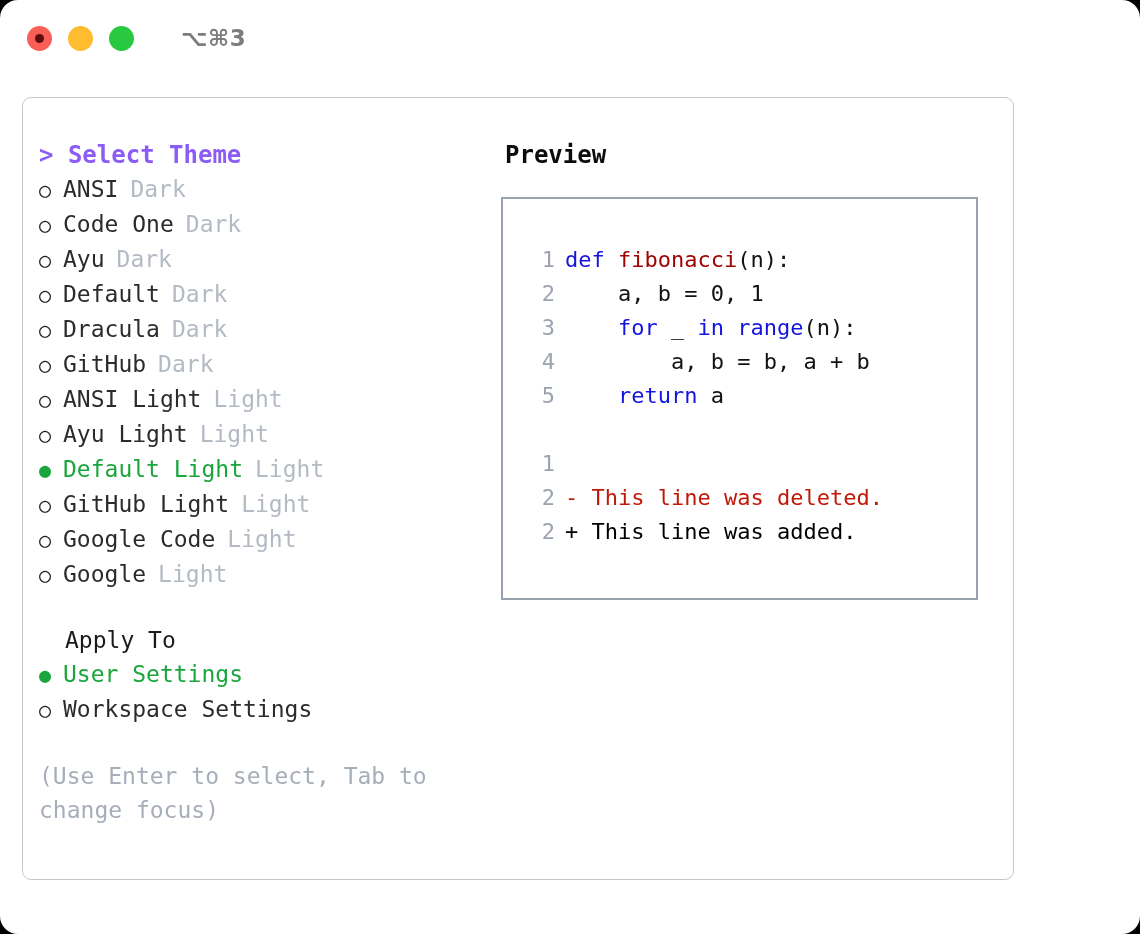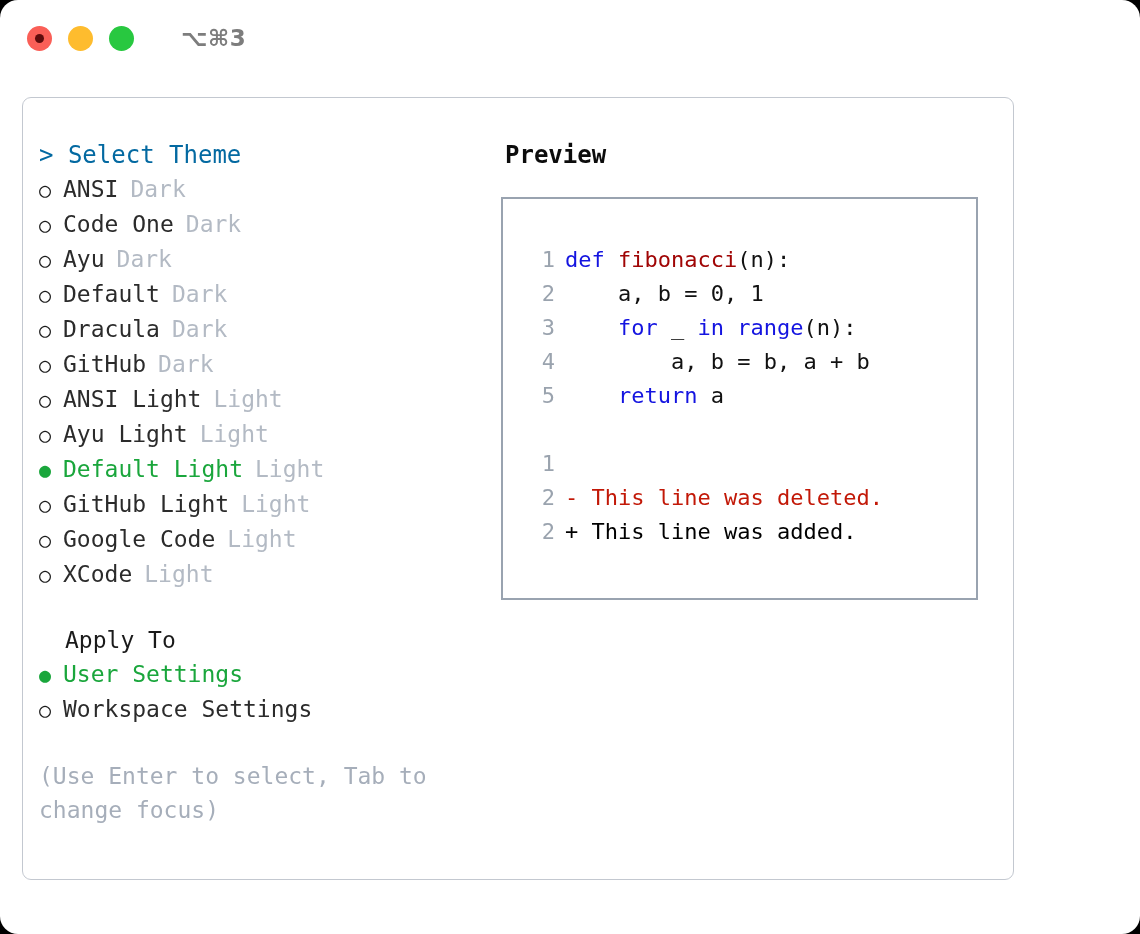--- a/index.html
+++ b/index.html
@@ -62,22 +62,22 @@
     background: #fff;
   }
 
   .cols { display: flex; padding: 40px 0 0 0; height: 100%; }
   .left-col  { width: 462px; padding-left: 16px; }
   .right-col { flex: 1; padding-left: 16px; }
 
   
   .list-header {
     font-size: 24px;
-    font-weight: normal;
-    color: #0369a1;
+    font-weight: bold;
+    color: #8b5cf6;
     line-height: 34px;
     white-space: pre;
   }
   .row {
     display: flex;
     align-items: baseline;
     line-height: 34px;
     font-size: 23px;
     white-space: pre;
   }
@@ -174,21 +174,21 @@
             <div class="row"><span class="marker">○</span><span class="label">Code One</span><span class="tag">Dark</span></div>
             <div class="row"><span class="marker">○</span><span class="label">Ayu</span><span class="tag">Dark</span></div>
             <div class="row"><span class="marker">○</span><span class="label">Default</span><span class="tag">Dark</span></div>
             <div class="row"><span class="marker">○</span><span class="label">Dracula</span><span class="tag">Dark</span></div>
             <div class="row"><span class="marker">○</span><span class="label">GitHub</span><span class="tag">Dark</span></div>
             <div class="row"><span class="marker">○</span><span class="label">ANSI Light</span><span class="tag">Light</span></div>
             <div class="row"><span class="marker">○</span><span class="label">Ayu Light</span><span class="tag">Light</span></div>
             <div class="row selected"><span class="marker">●</span><span class="label">Default Light</span><span class="tag">Light</span></div>
             <div class="row"><span class="marker">○</span><span class="label">GitHub Light</span><span class="tag">Light</span></div>
             <div class="row"><span class="marker">○</span><span class="label">Google Code</span><span class="tag">Light</span></div>
-            <div class="row"><span class="marker">○</span><span class="label">XCode</span><span class="tag">Light</span></div>
+            <div class="row"><span class="marker">○</span><span class="label">Google</span><span class="tag">Light</span></div>
           </div>
 
         <div class="spacer-sm"></div>
 
         <div class="section-head">Apply To</div>
         <div id="apply-list">
             <div class="row selected"><span class="marker">●</span><span class="label">User Settings</span></div>
             <div class="row"><span class="marker">○</span><span class="label">Workspace Settings</span></div>
           </div>
 

